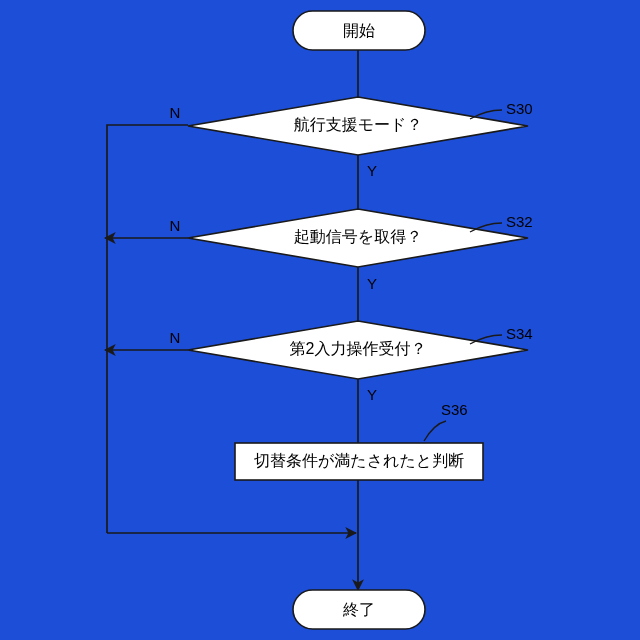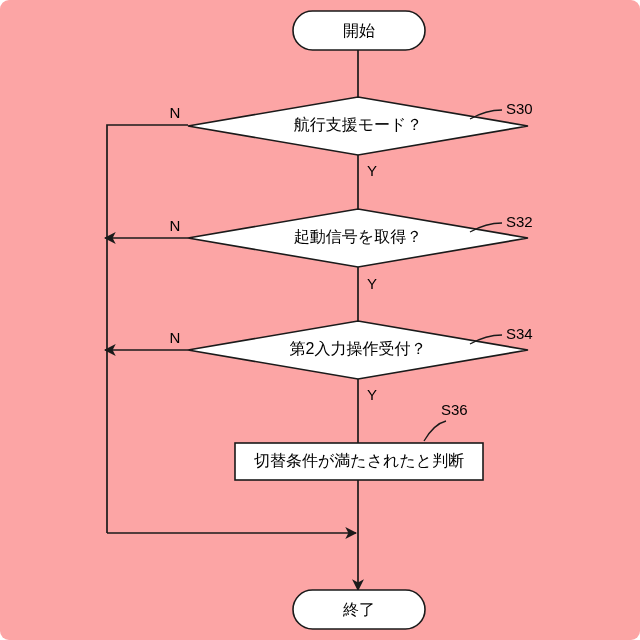--- a/index.html
+++ b/index.html
@@ -8,23 +8,22 @@
     padding: 0;
     background: #ffffff;
   }
   body {
     font-family: "Liberation Sans", "DejaVu Sans", sans-serif;
   }
   #canvas {
     position: relative;
     width: 640px;
     height: 640px;
-    background: #fca5a5;
+    background: #1d4ed8;
     overflow: hidden;
-    border-radius: 9px;
   }
   #flow-svg {
     position: absolute;
     top: 0;
     left: 0;
     width: 640px;
     height: 640px;
   }
   .shape-stroke {
     fill: #ffffff;

